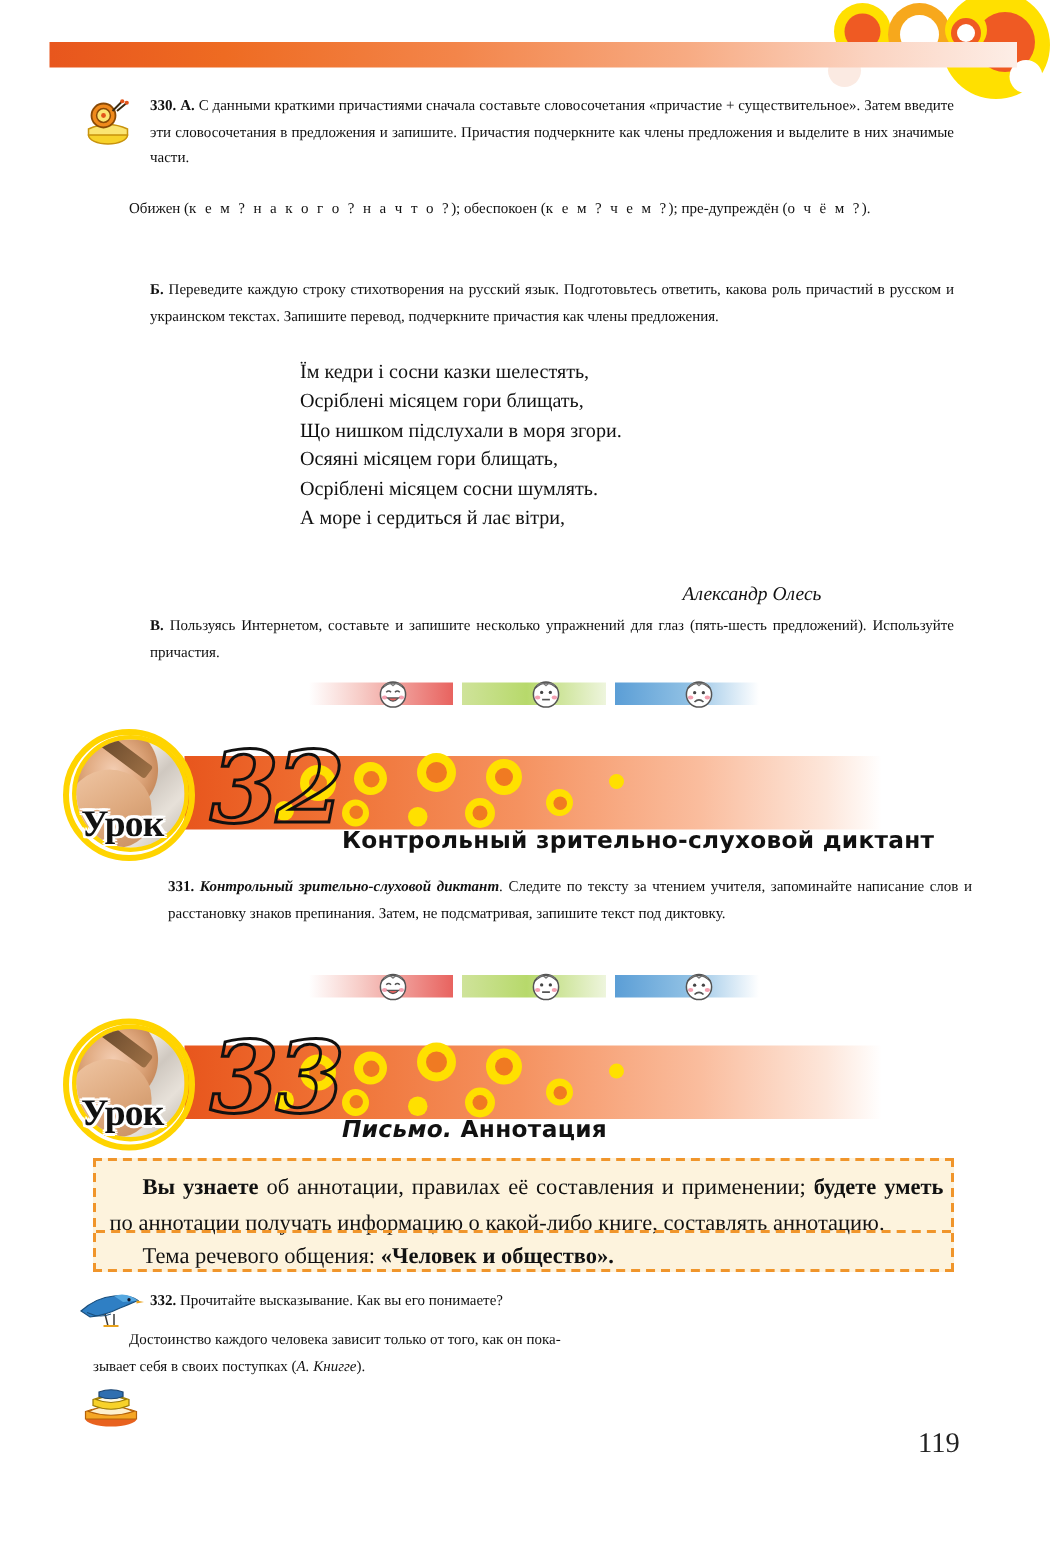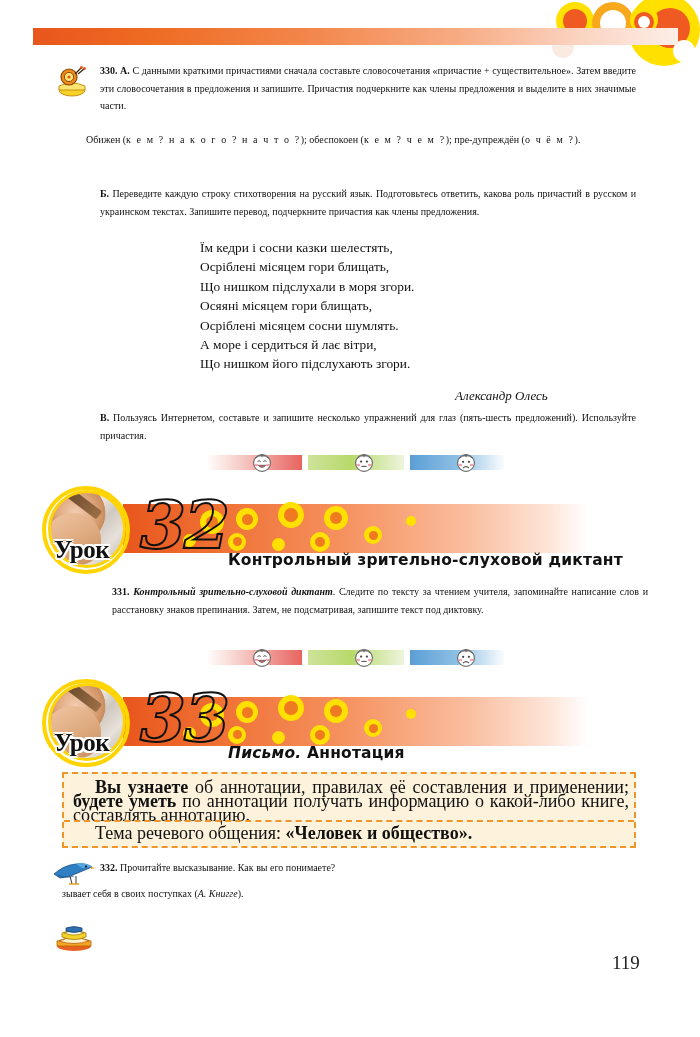--- a/index.html
+++ b/index.html
@@ -92,21 +92,21 @@
   }
   .bub{position:absolute;border-radius:50%;}
 
   
   .infobox{
     position:absolute;left:62px;top:772px;width:574px;height:76px;
     background:#fdf3dd;box-sizing:border-box;
     border:2px dashed #f0952b;
   }
   .infodiv{position:absolute;left:0;top:46px;width:100%;border-top:2px dashed #f0952b;}
-  .infotxt{position:absolute;left:9px;width:556px;font-size:18px;line-height:14px;text-align:justify;}
+  .infotxt{position:absolute;left:9px;width:556px;font-size:15px;line-height:24px;text-align:justify;}
 
   
   .pagenum{position:absolute;left:612px;top:952px;font-size:19px;font-family:"Liberation Serif",serif;color:#222;}
 </style>
 </head>
 <body>
 
 <div class="page">
 
   <div class="topdeco">
@@ -152,21 +152,20 @@
     <span>Переведите каждую строку стихотворения на русский язык. Подготовьтесь ответить, какова роль причастий в русском и украинском текстах. Запишите перевод, подчеркните причастия как члены предложения.</span>
   </div>
 
   <div class="poem">
     <div>Їм кедри і сосни казки шелестять,</div>
     <div>Осріблені місяцем гори блищать,</div>
     <div>Що нишком підслухали в моря згори.</div>
     <div>Осяяні місяцем гори блищать,</div>
     <div>Осріблені місяцем сосни шумлять.</div>
     <div>А море і сердиться й лає вітри,</div>
-    <div>Що нишком його підслухають згори.</div>
   </div>
   <div class="author">Александр Олесь</div>
 
   <div class="blk para" style="left:100px;top:409px;width:536px;">
     <span class="bold">В.</span>
     <span>Пользуясь Интернетом, составьте и запишите несколько упражнений для глаз (пять-шесть предложений). Используйте причастия.</span>
   </div>
 
   <div class="moodrow" style="left:206px;top:455px;width:300px;">
     <div class="moodbar mb-red" style="left:0px;width:96px;"></div>
@@ -339,20 +338,23 @@
       <path d="M6 18 Q14 22 22 19" fill="none" stroke="#1a4f7d" stroke-width=".7"></path>
     </svg>
   </div>
 
   <div class="blk para" style="left:100px;top:859px;width:536px;">
     <span class="num">332.</span>
     <span>Прочитайте высказывание. Как вы его понимаете?</span>
   </div>
 
   <div class="blk para" style="left:62px;top:885px;width:576px;">
+    <span style="text-indent:24px;display:block;">
+      <span>Достоинство каждого человека зависит только от того, как он пока-</span>
+    </span>
     <span>зывает себя в своих поступках (</span><span class="ital">А. Книгге</span><span>).</span>
   </div>
 
   <div class="exicon" style="left:54px;top:922px;width:40px;height:30px;">
     <svg viewBox="0 0 40 30" width="40" height="30">
       <ellipse cx="20" cy="24" rx="17" ry="5" fill="#e8621f"></ellipse>
       <path d="M3 24 L3 19 Q20 13 37 19 L37 24 Z" fill="#f5a623" stroke="#b4620a" stroke-width=".8"></path>
       <path d="M5 19 Q20 12 35 19 Q20 24 5 19 Z" fill="#fdf0cd" stroke="#b4620a" stroke-width=".8"></path>
       <path d="M8 15 L8 11 Q20 6 32 11 L32 15 Q20 20 8 15 Z" fill="#f7d22a" stroke="#9a7a06" stroke-width=".8"></path>
       <path d="M10 11 Q20 7 30 11 Q20 15 10 11 Z" fill="#fffbe6" stroke="#9a7a06" stroke-width=".7"></path>

